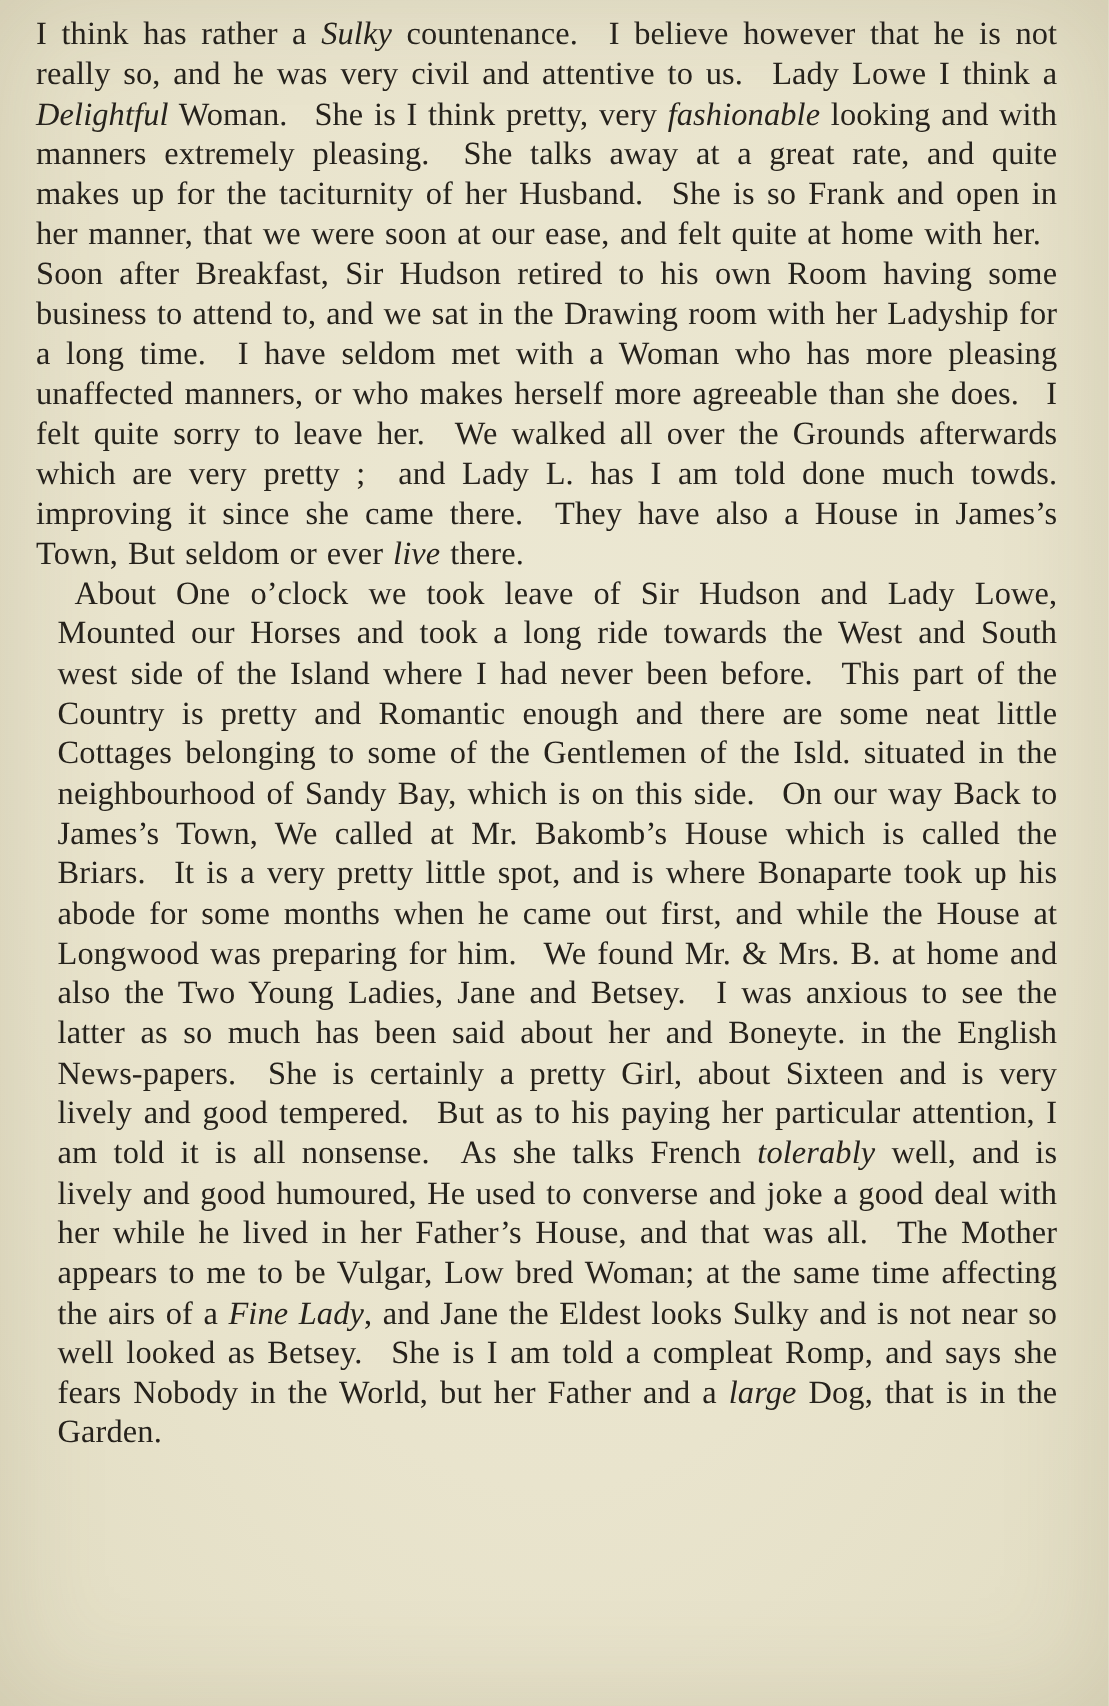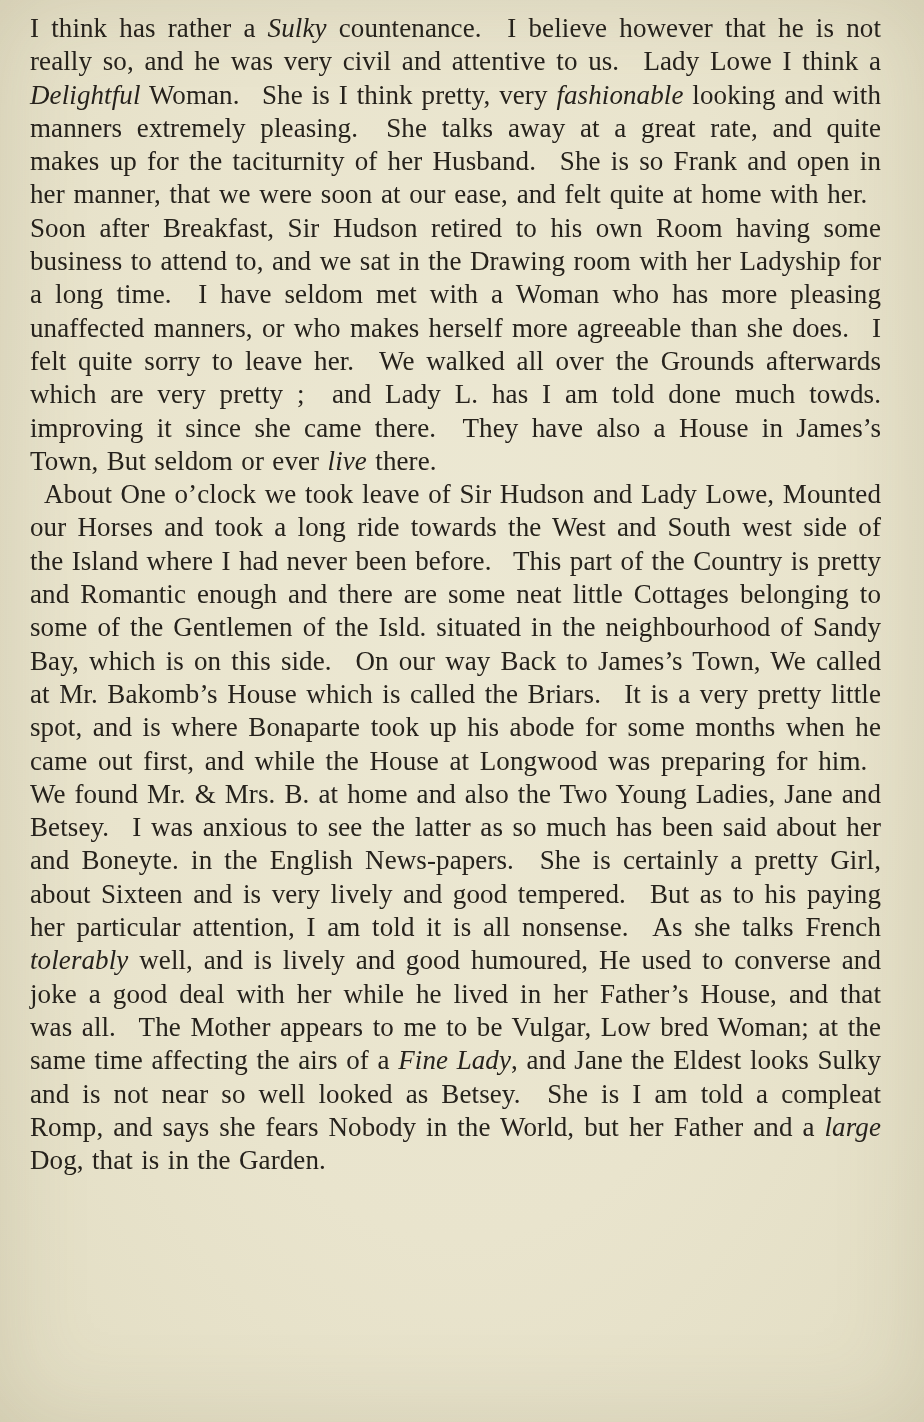--- a/index.html
+++ b/index.html
@@ -27,20 +27,21 @@
   p.para {
     margin: 0;
     font-size: 27px;
     line-height: 33.3px;
     text-align: justify;
     word-spacing: 1.5px;
     letter-spacing: 0.1px;
   }
   p.para.indented {
     text-indent: 14px;
+    margin-left: 18px;
   }
   .it {
     font-style: italic;
   }
 </style>
 </head>
 <body>
 
 <div class="page">
   <div class="page-inner">

